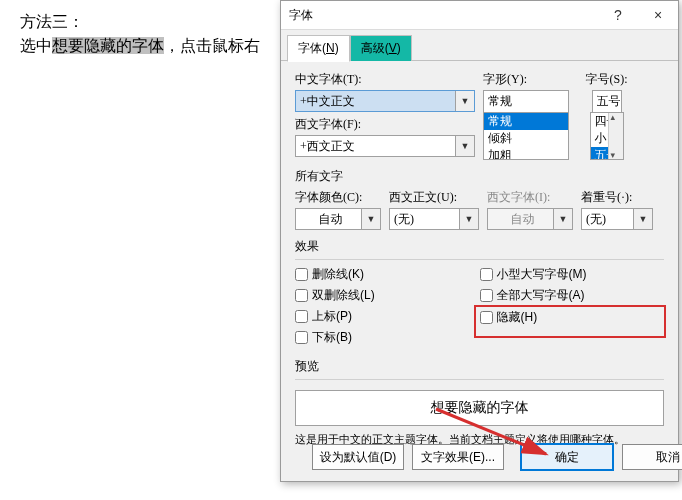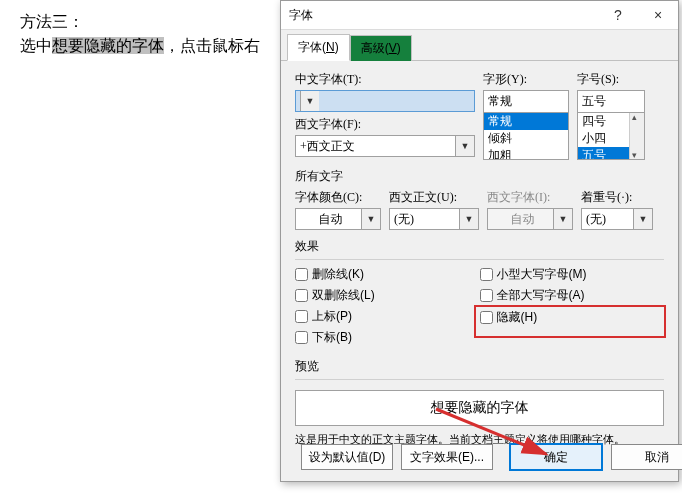--- a/index.html
+++ b/index.html
@@ -53,33 +53,33 @@
   }
   .titlebar .title { flex: 1; }
   .titlebar .btn {
     width: 40px; height: 28px;
     display: flex; align-items: center; justify-content: center;
     font-size: 14px; color: #333;
     cursor: pointer;
   }
   .tabs {
     display: flex;
-    align-items: flex-end;
+    align-items: center;
     height: 26px;
     background: #f0f0f0;
     border-bottom: 1px solid #c0c0c0;
     padding-left: 6px;
     font-size: 12px;
     margin-top: 4px;
   }
   .tab {
     padding: 4px 10px;
     border: 1px solid #c0c0c0;
     border-bottom: none;
-    background: #15803d;
+    background: #14b8a6;
     margin-right: 0;
     position: relative;
     top: 1px;
     cursor: pointer;
   }
   .tab.active {
     background: #ffffff;
     border-bottom: 1px solid #ffffff;
   }
   .u { text-decoration: underline; }
@@ -160,21 +160,21 @@
     margin-top: 4px;
   }
   .note {
     font-size: 11px;
     margin-top: 6px;
     color: #000;
   }
   .buttons {
     position: absolute;
     bottom: 10px;
-    left: 20px; right: 14px;
+    left: 31px; right: 14px;
     display: flex;
     gap: 8px;
     align-items: center;
   }
   .buttons .spacer { flex: 1; }
   .btn2 {
     min-width: 78px;
     height: 24px;
     border: 1px solid #888;
     background: #fdfdfd;
@@ -219,40 +219,41 @@
       <span>高级(<span class="u">V</span>)</span>
     </div>
   </div>
 
   <div class="content">
 
     <div class="row">
       <div class="col" style="width:180px; margin-right:8px;">
         <div class="lbl">中文字体(T):</div>
         <div class="combo hl">
+          <span class="txt">+中文正文</span>
           <span class="arr">▼</span>
         </div>
         <div class="lbl" style="margin-top:4px">西文字体(F):</div>
         <div class="combo">
           <span class="txt">+西文正文</span>
           <span class="arr">▼</span>
         </div>
       </div>
       <div class="col" style="width:86px; margin-right:8px;">
         <div class="lbl">字形(Y):</div>
         <div class="combo" style="border-bottom:none">
           <span class="txt">常规</span>
         </div>
         <div class="listbox">
           <div class="item sel">常规</div>
           <div class="item">倾斜</div>
           <div class="item">加粗</div>
         </div>
       </div>
-      <div class="col" style="width:68px;">
+      <div class="col" style="width:59px;align-items:center;">
         <div class="lbl">字号(S):</div>
         <div class="combo" style="border-bottom:none">
           <span class="txt">五号</span>
         </div>
         <div class="listbox">
           <div class="item">四号</div>
           <div class="item">小四</div>
           <div class="item sel">五号</div>
           <div class="sb"></div>
         </div>

